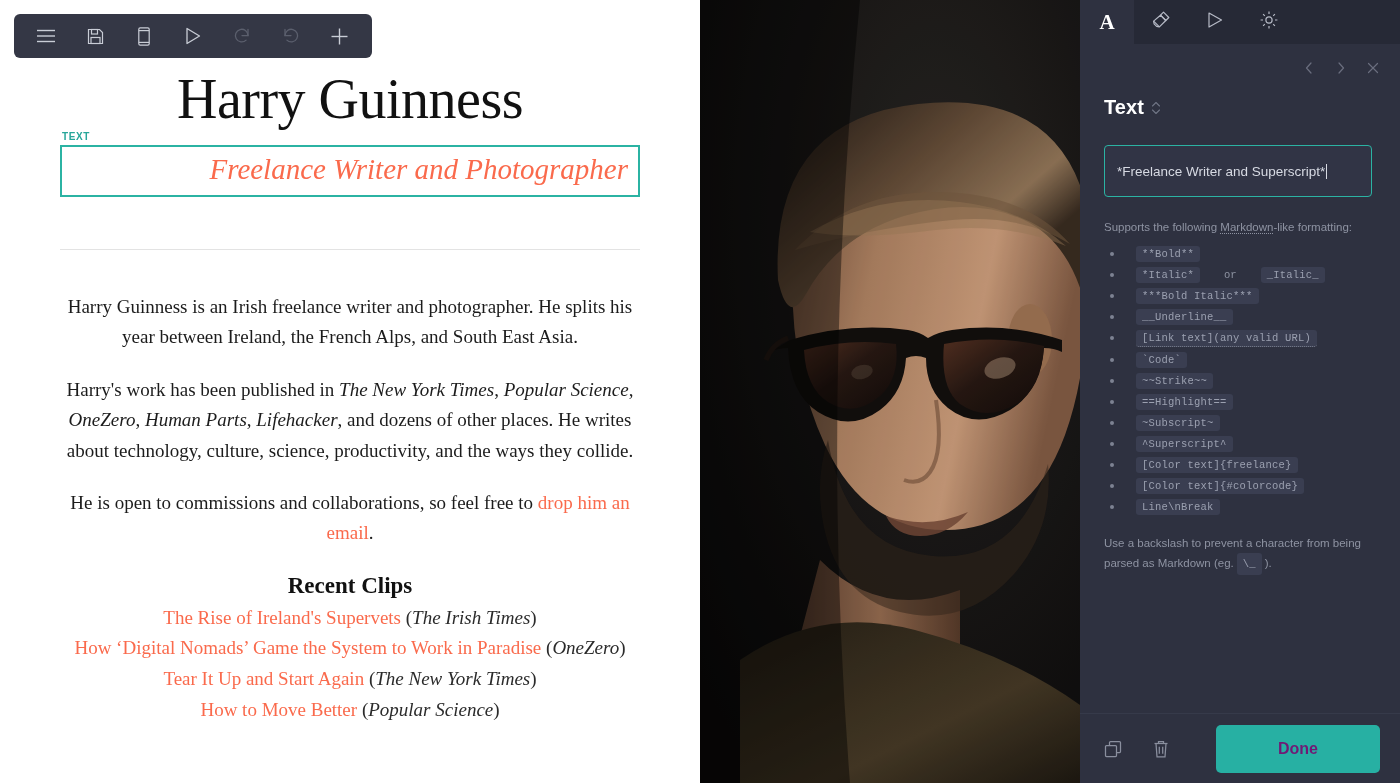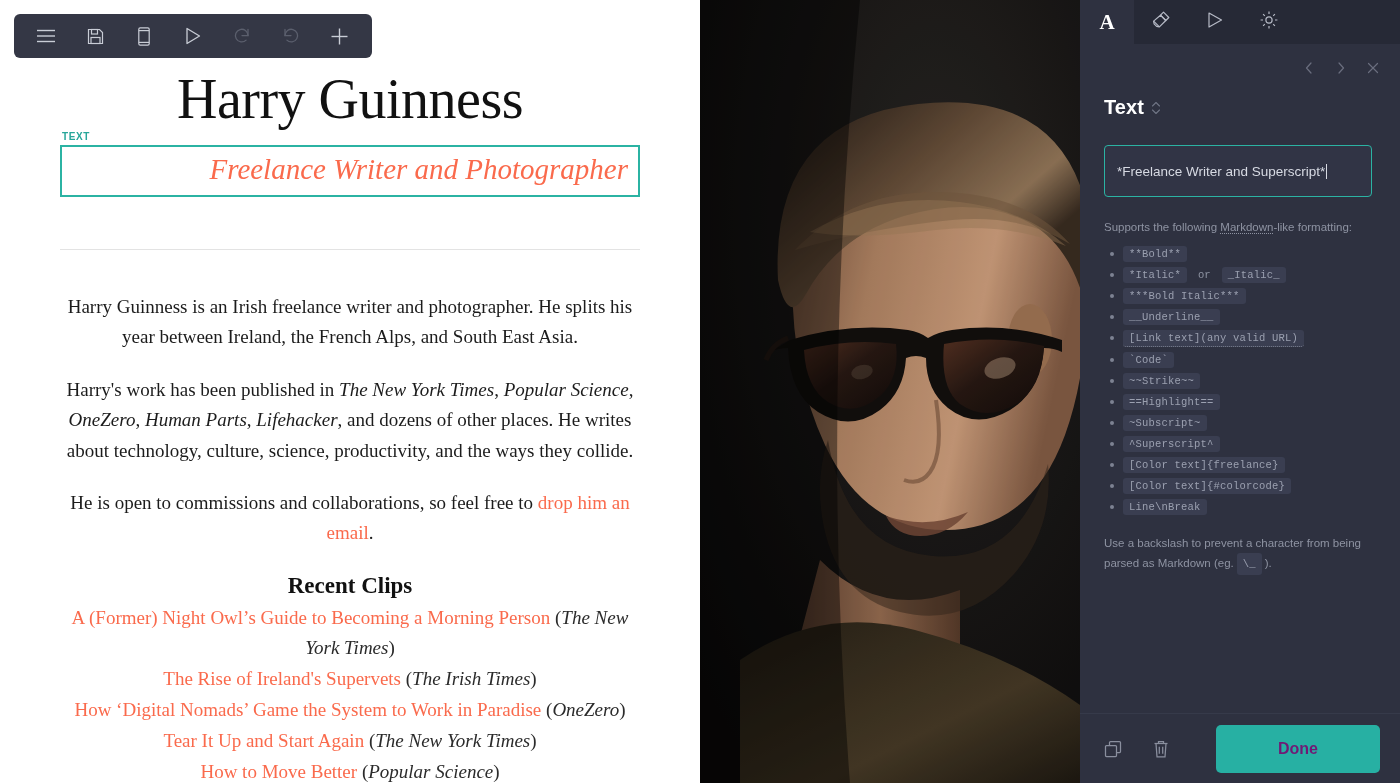--- a/index.html
+++ b/index.html
@@ -250,21 +250,21 @@
     border-bottom: 1px dotted #8e93a2;
   }
 
   .md-list {
     list-style: none;
     margin-top: 10px;
   }
   .md-list li {
     display: flex;
     align-items: center;
-    gap: 9px;
+    gap: 22px;
     margin-bottom: 5px;
     font-size: 11px;
   }
   .bullet {
     width: 4px; height: 4px;
     border-radius: 50%;
     background: #7d8292;
     flex: 0 0 auto;
     margin-left: 6px;
   }
@@ -350,21 +350,20 @@
           <span>Harry's work has been published in <i>The New York Times</i>, <i>Popular Science</i>, <i>OneZero</i>, <i>Human Parts</i>, <i>Lifehacker</i>, and dozens of other places. He writes about technology, culture, science, productivity, and the ways they collide.</span>
         </p>
 
         <p class="doc-p">
           <span>He is open to commissions and collaborations, so feel free to <a href="#">drop him an email</a>.</span>
         </p>
 
         <h3 class="clips-heading">Recent Clips</h3>
 
         <div id="clips-container">
-            <div class="clip"><a href="#">A (Former) Night Owl’s Guide to Becoming a Morning Person</a><span class="pubp"> (<span class="pub">The New York Times</span>)</span></div>
             <div class="clip"><a href="#">The Rise of Ireland's Supervets</a><span class="pubp"> (<span class="pub">The Irish Times</span>)</span></div>
             <div class="clip"><a href="#">How ‘Digital Nomads’ Game the System to Work in Paradise</a><span class="pubp"> (<span class="pub">OneZero</span>)</span></div>
             <div class="clip"><a href="#">Tear It Up and Start Again</a><span class="pubp"> (<span class="pub">The New York Times</span>)</span></div>
             <div class="clip"><a href="#">How to Move Better</a><span class="pubp"> (<span class="pub">Popular Science</span>)</span></div>
           </div>
       </div>
     </div>
 
     <div class="toolbar">
       <div class="tb-btn">

